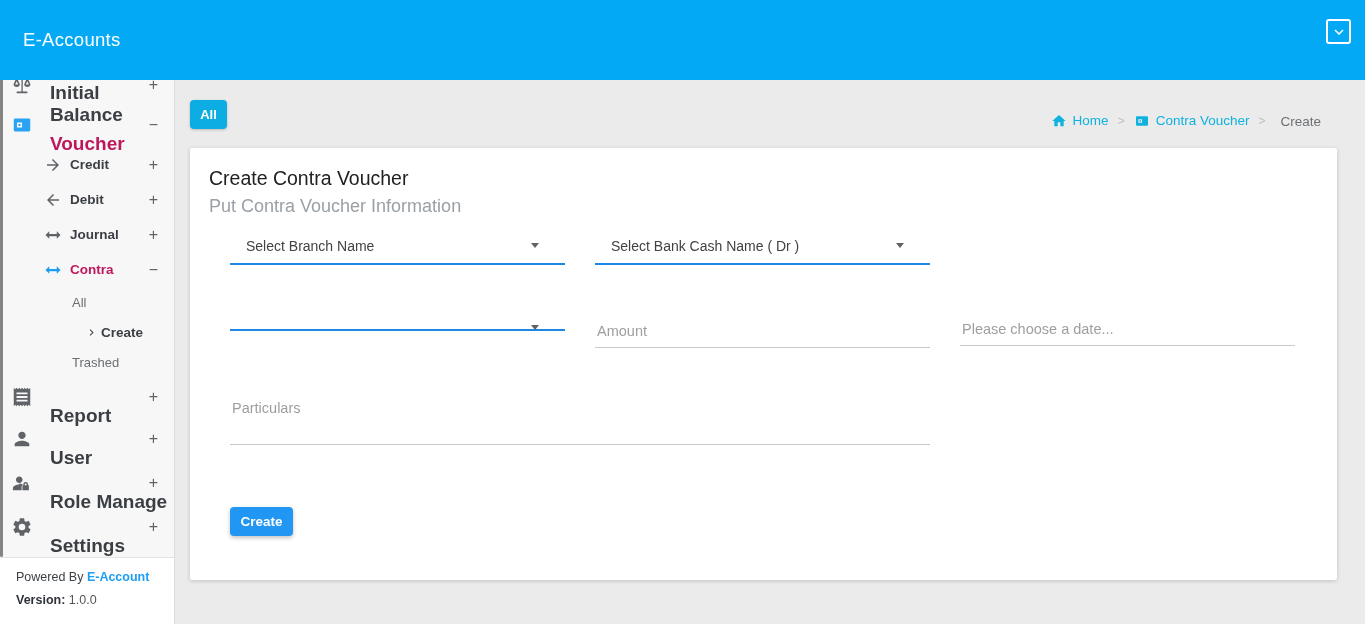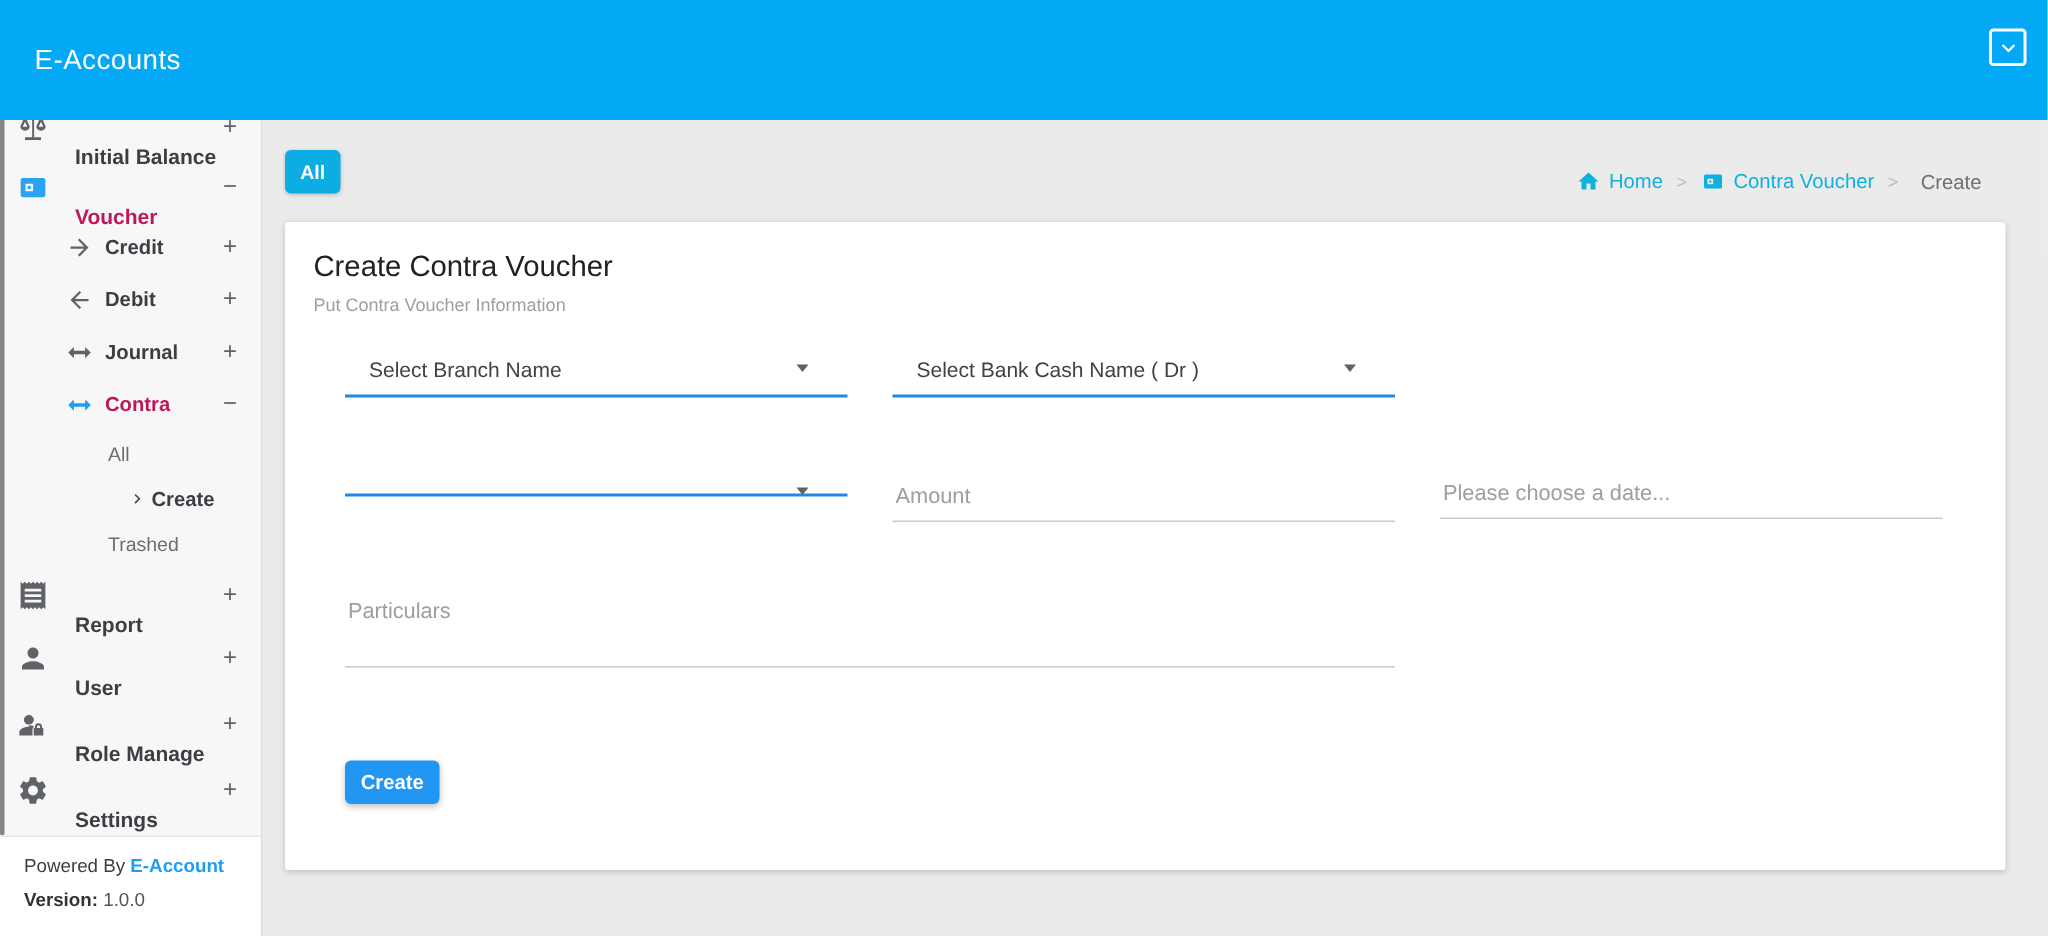--- a/index.html
+++ b/index.html
@@ -26,21 +26,21 @@
   .row-main.first { height:36px; }
   .row-sub { height:35px; }
   .row-subsub { height:30px; }
   .row-report { height:40px; }
   .mi-icon { width:22px; height:22px; margin-left:11px; flex:0 0 auto;
     display:flex; align-items:center; justify-content:center; }
   .mi-icon svg { width:22px; height:22px; fill:#5f6368; }
   .sub-icon { width:18px; height:18px; margin-left:44px; flex:0 0 auto;
     display:flex; align-items:center; justify-content:center; }
   .sub-icon svg { width:18px; height:18px; fill:#5f6368; }
-  .mi-label { margin-left:17px; font-size:14px; font-weight:700; color:#3b3f44;margin-top:38px; }
+  .mi-label { margin-left:17px; font-size:19px; font-weight:700; color:#3b3f44;margin-top:38px; }
   .sub-label { margin-left:8px; font-size:13.5px; font-weight:700; color:#3b3f44; }
   .active .mi-label, .active .sub-label { color:#be185d; }
   .active svg { fill:#1e9ef2 !important; }
   .toggle { position:absolute; right:16px; top:50%; transform:translateY(-50%);
     font-size:16px; color:#5f6368; font-weight:400; }
   .subsub-label { margin-left:72px; font-size:13px; color:#6b6f73; }
   .subsub-create { margin-left:85px; display:flex; align-items:center; }
   .subsub-create svg { width:13px; height:13px; fill:#46494d; }
   .subsub-create .create-txt { margin-left:3px; font-size:13.5px; font-weight:700; color:#3b3f44; }
 
@@ -63,21 +63,21 @@
     font-weight:400; cursor:pointer; }
   .bc-link svg { width:16px; height:16px; fill:#0fb2df; }
   .bc-sep { color:#b9bcbe; font-size:12px; }
   .bc-current { display:flex; align-items:center; gap:6px; color:#6d7175; font-weight:500; }
 
   
   .card { position:absolute; left:15px; top:85px; width:1147px; height:432px;
     background:#fff; border-radius:2px; box-shadow:0 1px 4px rgba(0,0,0,.18); }
   .card-title { position:absolute; left:19px; top:19px; font-size:19.5px;
     font-weight:400; color:#212121; }
-  .card-subtitle { position:absolute; left:19px; top:48px; font-size:12px; color:#9aa0a6; }
+  .card-subtitle { position:absolute; left:19px; top:48px; font-size:18px; color:#9aa0a6; }
 
   .select-field { position:absolute; width:335px; cursor:pointer; }
   .select-field .sel-label { font-size:14px; color:#424242; padding-left:16px;
     line-height:16px; }
   .select-field .underline-blue { margin-top:9px; height:0;
     border-bottom:2.5px solid #1e88e5; }
   .sel-caret { position:absolute; right:26px; top:5px; width:0; height:0;
     border-left:4.5px solid transparent; border-right:4.5px solid transparent;
     border-top:5px solid #5f6368; }
 

